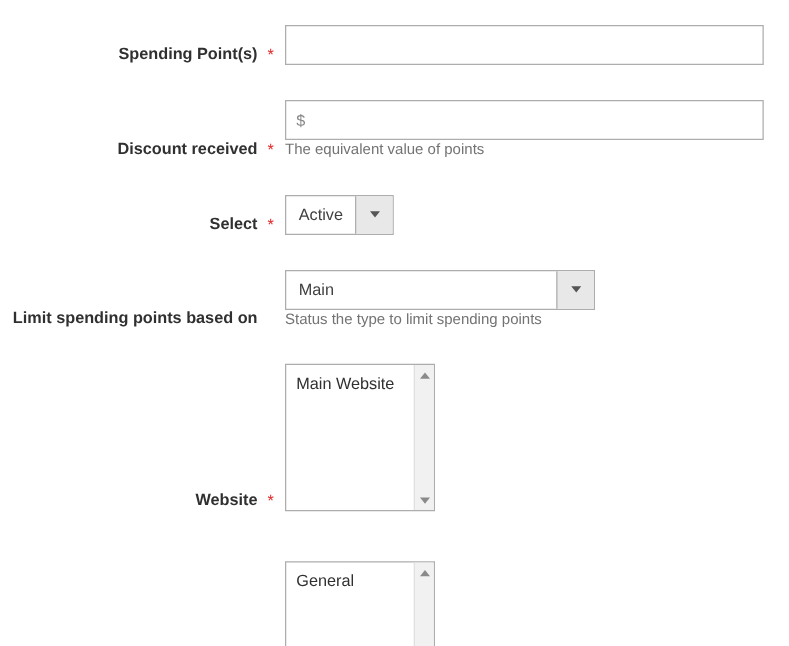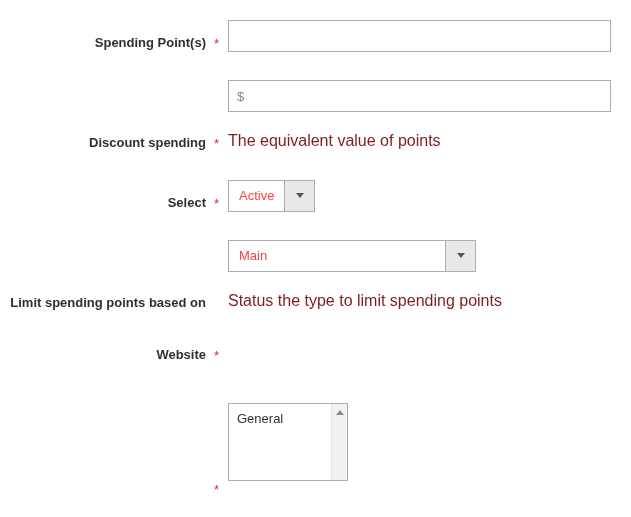--- a/index.html
+++ b/index.html
@@ -47,37 +47,37 @@
     padding: 4px 8px;
     font-size: 13px;
     color: #303030;
     background: #fff;
   }
   .text-input.prefix {
     padding-left: 8px;
     color: #888;
   }
   .help {
-    font-size: 16px;
-    color: #7f1d1d;
-    margin-top: 19px;
+    font-size: 12px;
+    color: #737373;
+    margin-top: 0;
     line-height: 1.3;
   }
   .select {
     position: relative;
     display: inline-flex;
     align-items: stretch;
     border: 1px solid #adadad;
     height: 32px;
     background: #fff;
   }
   .select-value {
     padding: 6px 10px;
     font-size: 13px;
-    color: #ef4444;
+    color: #404040;
     min-width: 50px;
     display: flex;
     align-items: center;
   }
   .select-btn {
     width: 30px;
     background: #e8e8e8;
     border-left: 1px solid #adadad;
     display: flex;
     align-items: center;
@@ -144,21 +144,21 @@
     <span>Spending Point(s)</span>
     <span class="req">*</span>
   </div>
   <div class="input-col">
     <input type="text" class="text-input" value="" style="">
   </div>
 </div>
 
 <div class="field-row tight">
   <div class="label-col">
-    <span>Discount spending</span>
+    <span>Discount received</span>
     <span class="req">*</span>
   </div>
   <div class="input-col">
     <input type="text" class="text-input prefix" value="$" style="">
     <div class="help">The equivalent value of points</div>
   </div>
 </div>
 
 <div style="height:22px"></div>
 
@@ -192,33 +192,48 @@
   </div>
 </div>
 
 <div style="height:22px"></div>
 
 <div class="field-row" style="margin-bottom:40px;">
   <div class="label-col">
     <span>Website</span>
     <span class="req">*</span>
   </div>
-</div>
-
-<div class="field-row" style="margin-bottom:0;">
-  <div class="label-col">
-    <span class="req">*</span>
-  </div>
-  <div class="input-col">
-    <div class="listbox tall" style="height:78px;">
+  <div class="input-col">
+    <div class="listbox">
       <div class="content">
-        <div>General</div>
-
+        <div>Main Website</div>
       </div>
       <div class="scrollbar">
         <div class="scroll-arrow up">
             <span class="tri-up"></span>
           </div>
+        <div class="scroll-arrow down">
+            <span class="tri-down"></span>
+          </div>
+      </div>
+    </div>
+  </div>
+</div>
+
+<div class="field-row" style="margin-bottom:0;">
+  <div class="label-col">
+    <span class="req">*</span>
+  </div>
+  <div class="input-col">
+    <div class="listbox tall" style="height:78px;">
+      <div class="content">
+        <div>General</div>
+
+      </div>
+      <div class="scrollbar">
+        <div class="scroll-arrow up">
+            <span class="tri-up"></span>
+          </div>
 
       </div>
     </div>
   </div>
 </div>
 
 </body></html>

